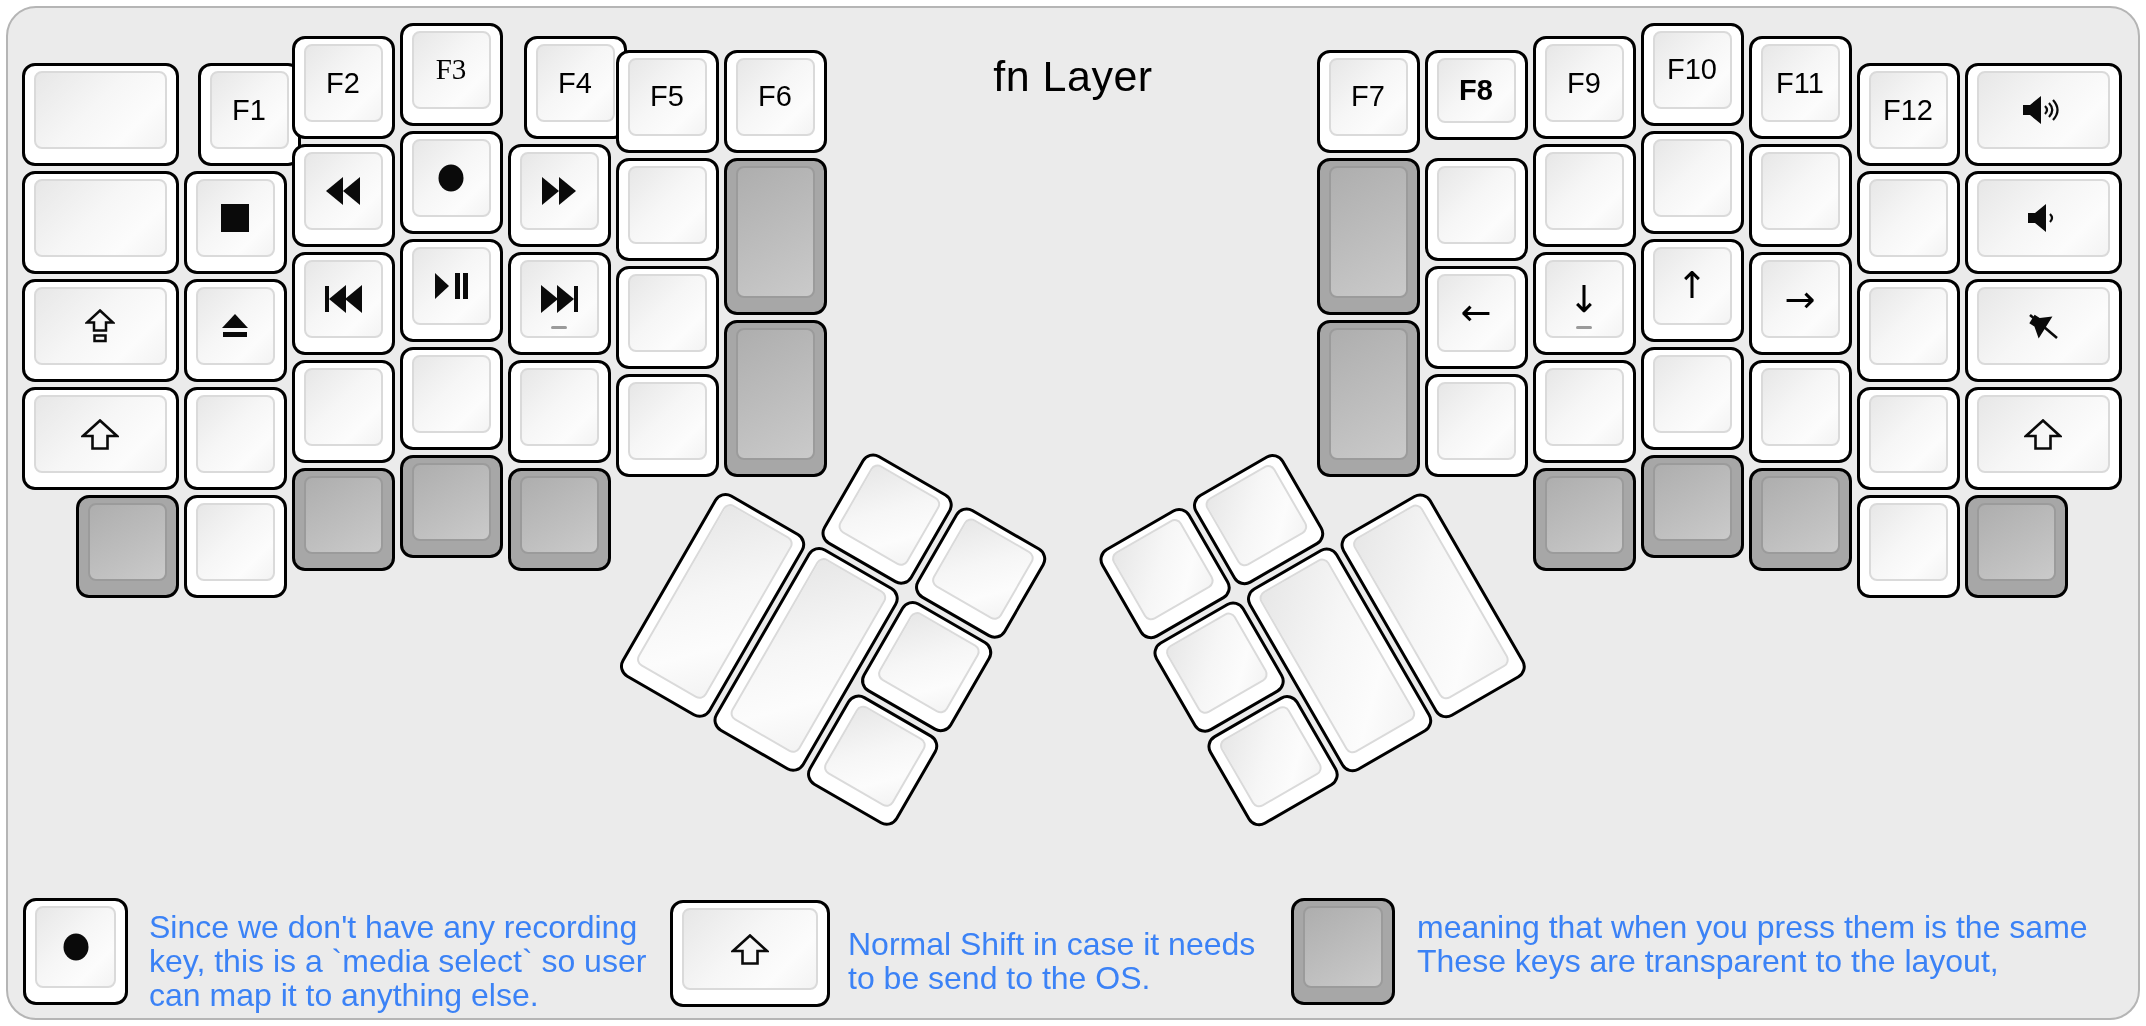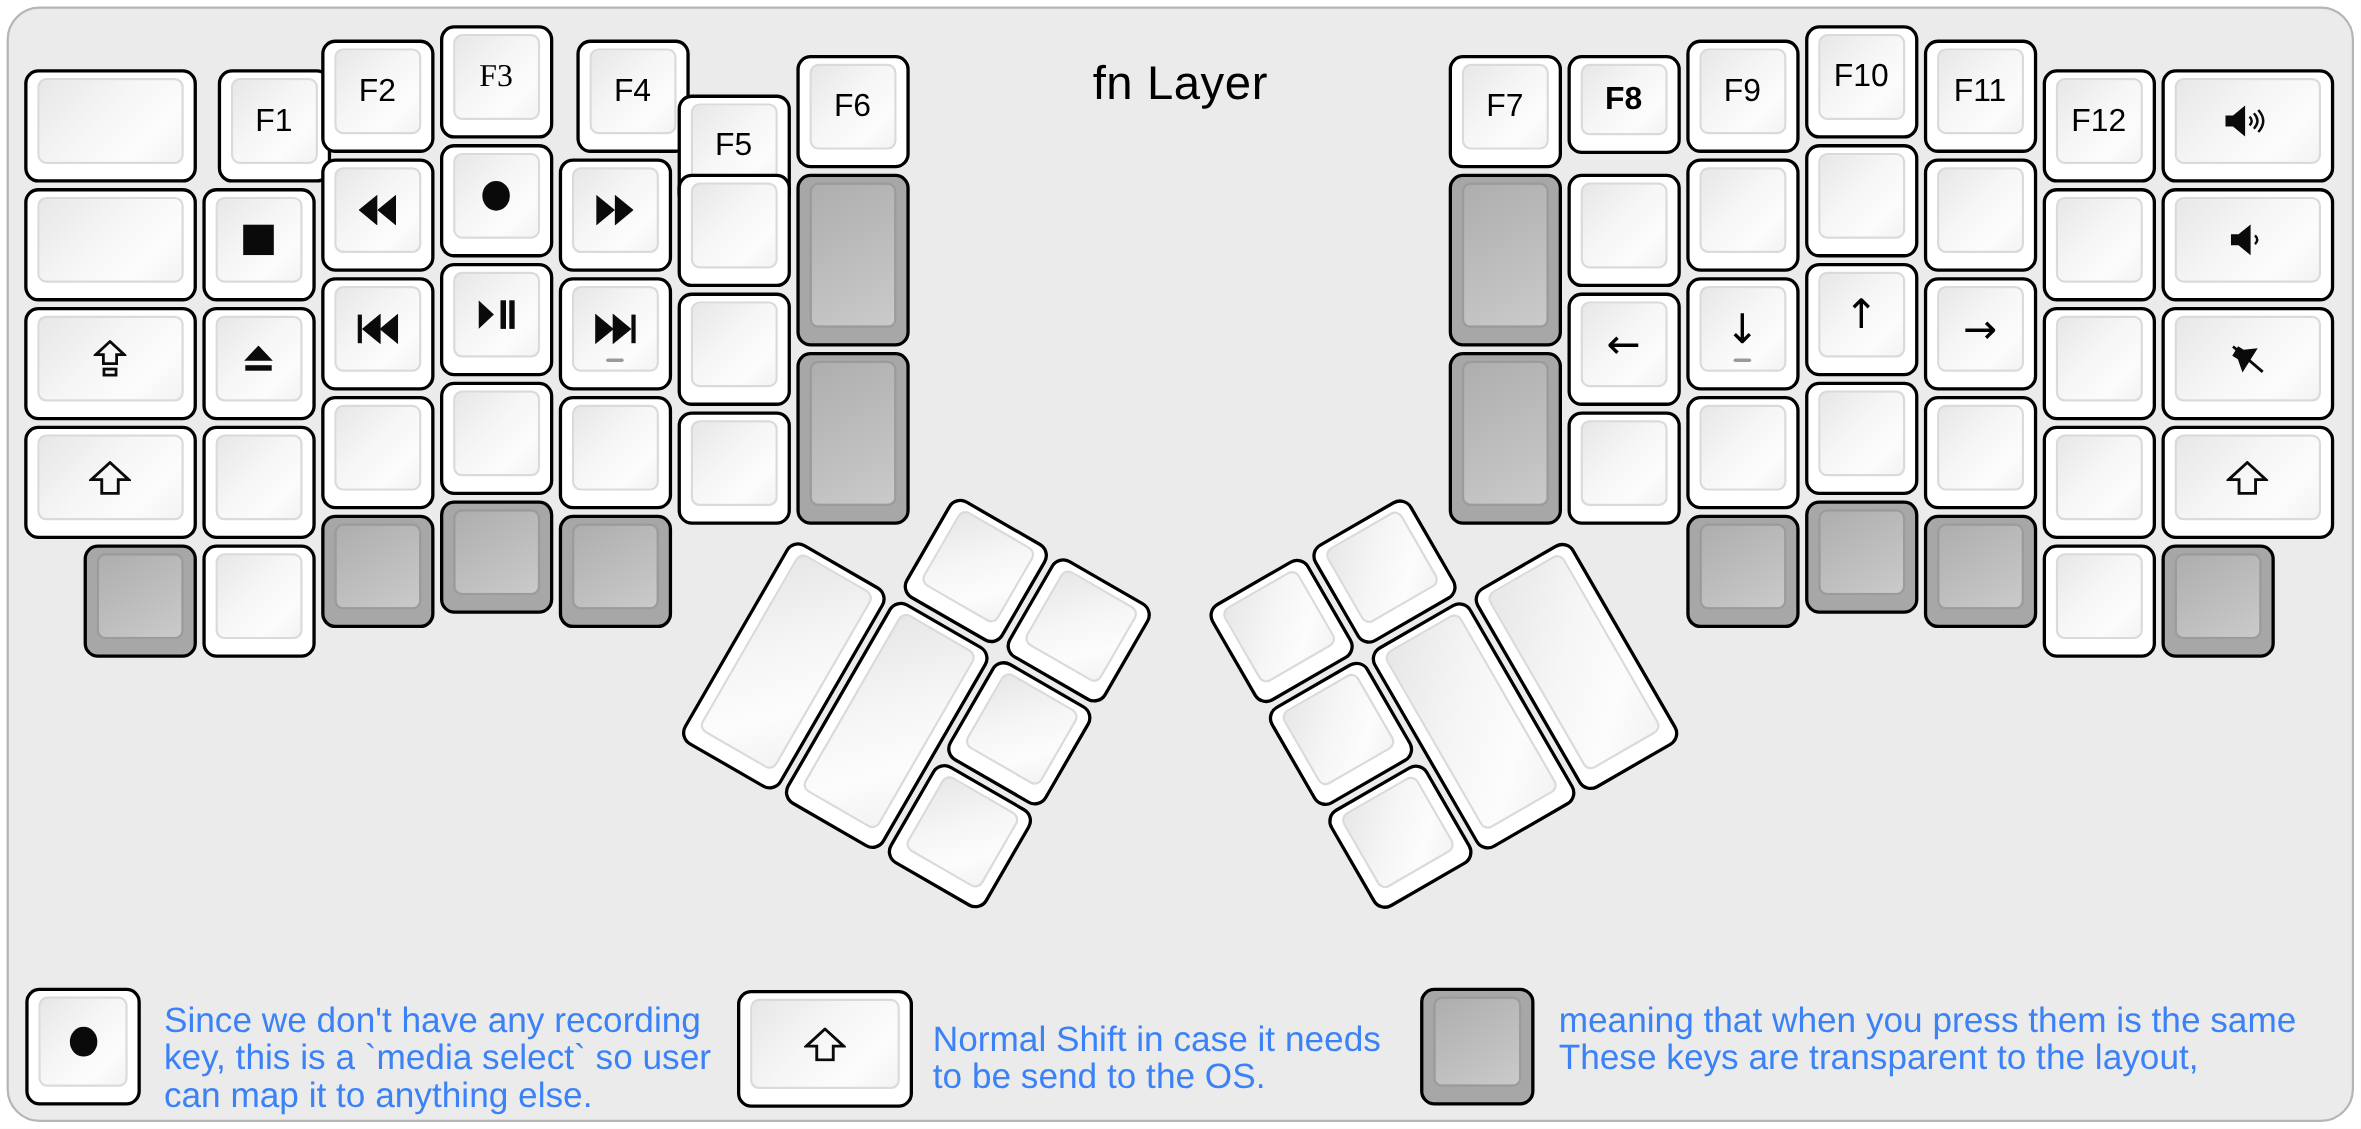--- a/index.html
+++ b/index.html
@@ -167,21 +167,21 @@
               <polygon points="16,0 16,28 33,14" fill="#0a0a0a"></polygon>
               <rect x="33" y="1" width="4" height="26" fill="#0a0a0a"></rect>
             </svg>
           </span>
           <div class="homing"></div>
         </div>
       </div>
       <div class="key" style="left: 507.5px; top: 360px; width: 103px; height: 103px;">
         <div class="cap"></div>
       </div>
-      <div class="key" style="left: 615.5px; top: 49.5px; width: 103px; height: 103px; margin-top: 36px;">
+      <div class="key" style="left: 615.5px; top: 49.5px; width: 103px; height: 103px;">
         <div class="cap">
           <span class="klabel">F5</span>
         </div>
       </div>
       <div class="key" style="left: 615.5px; top: 157.5px; width: 103px; height: 103px;">
         <div class="cap"></div>
       </div>
       <div class="key" style="left: 615.5px; top: 265.5px; width: 103px; height: 103px;">
         <div class="cap"></div>
       </div>

